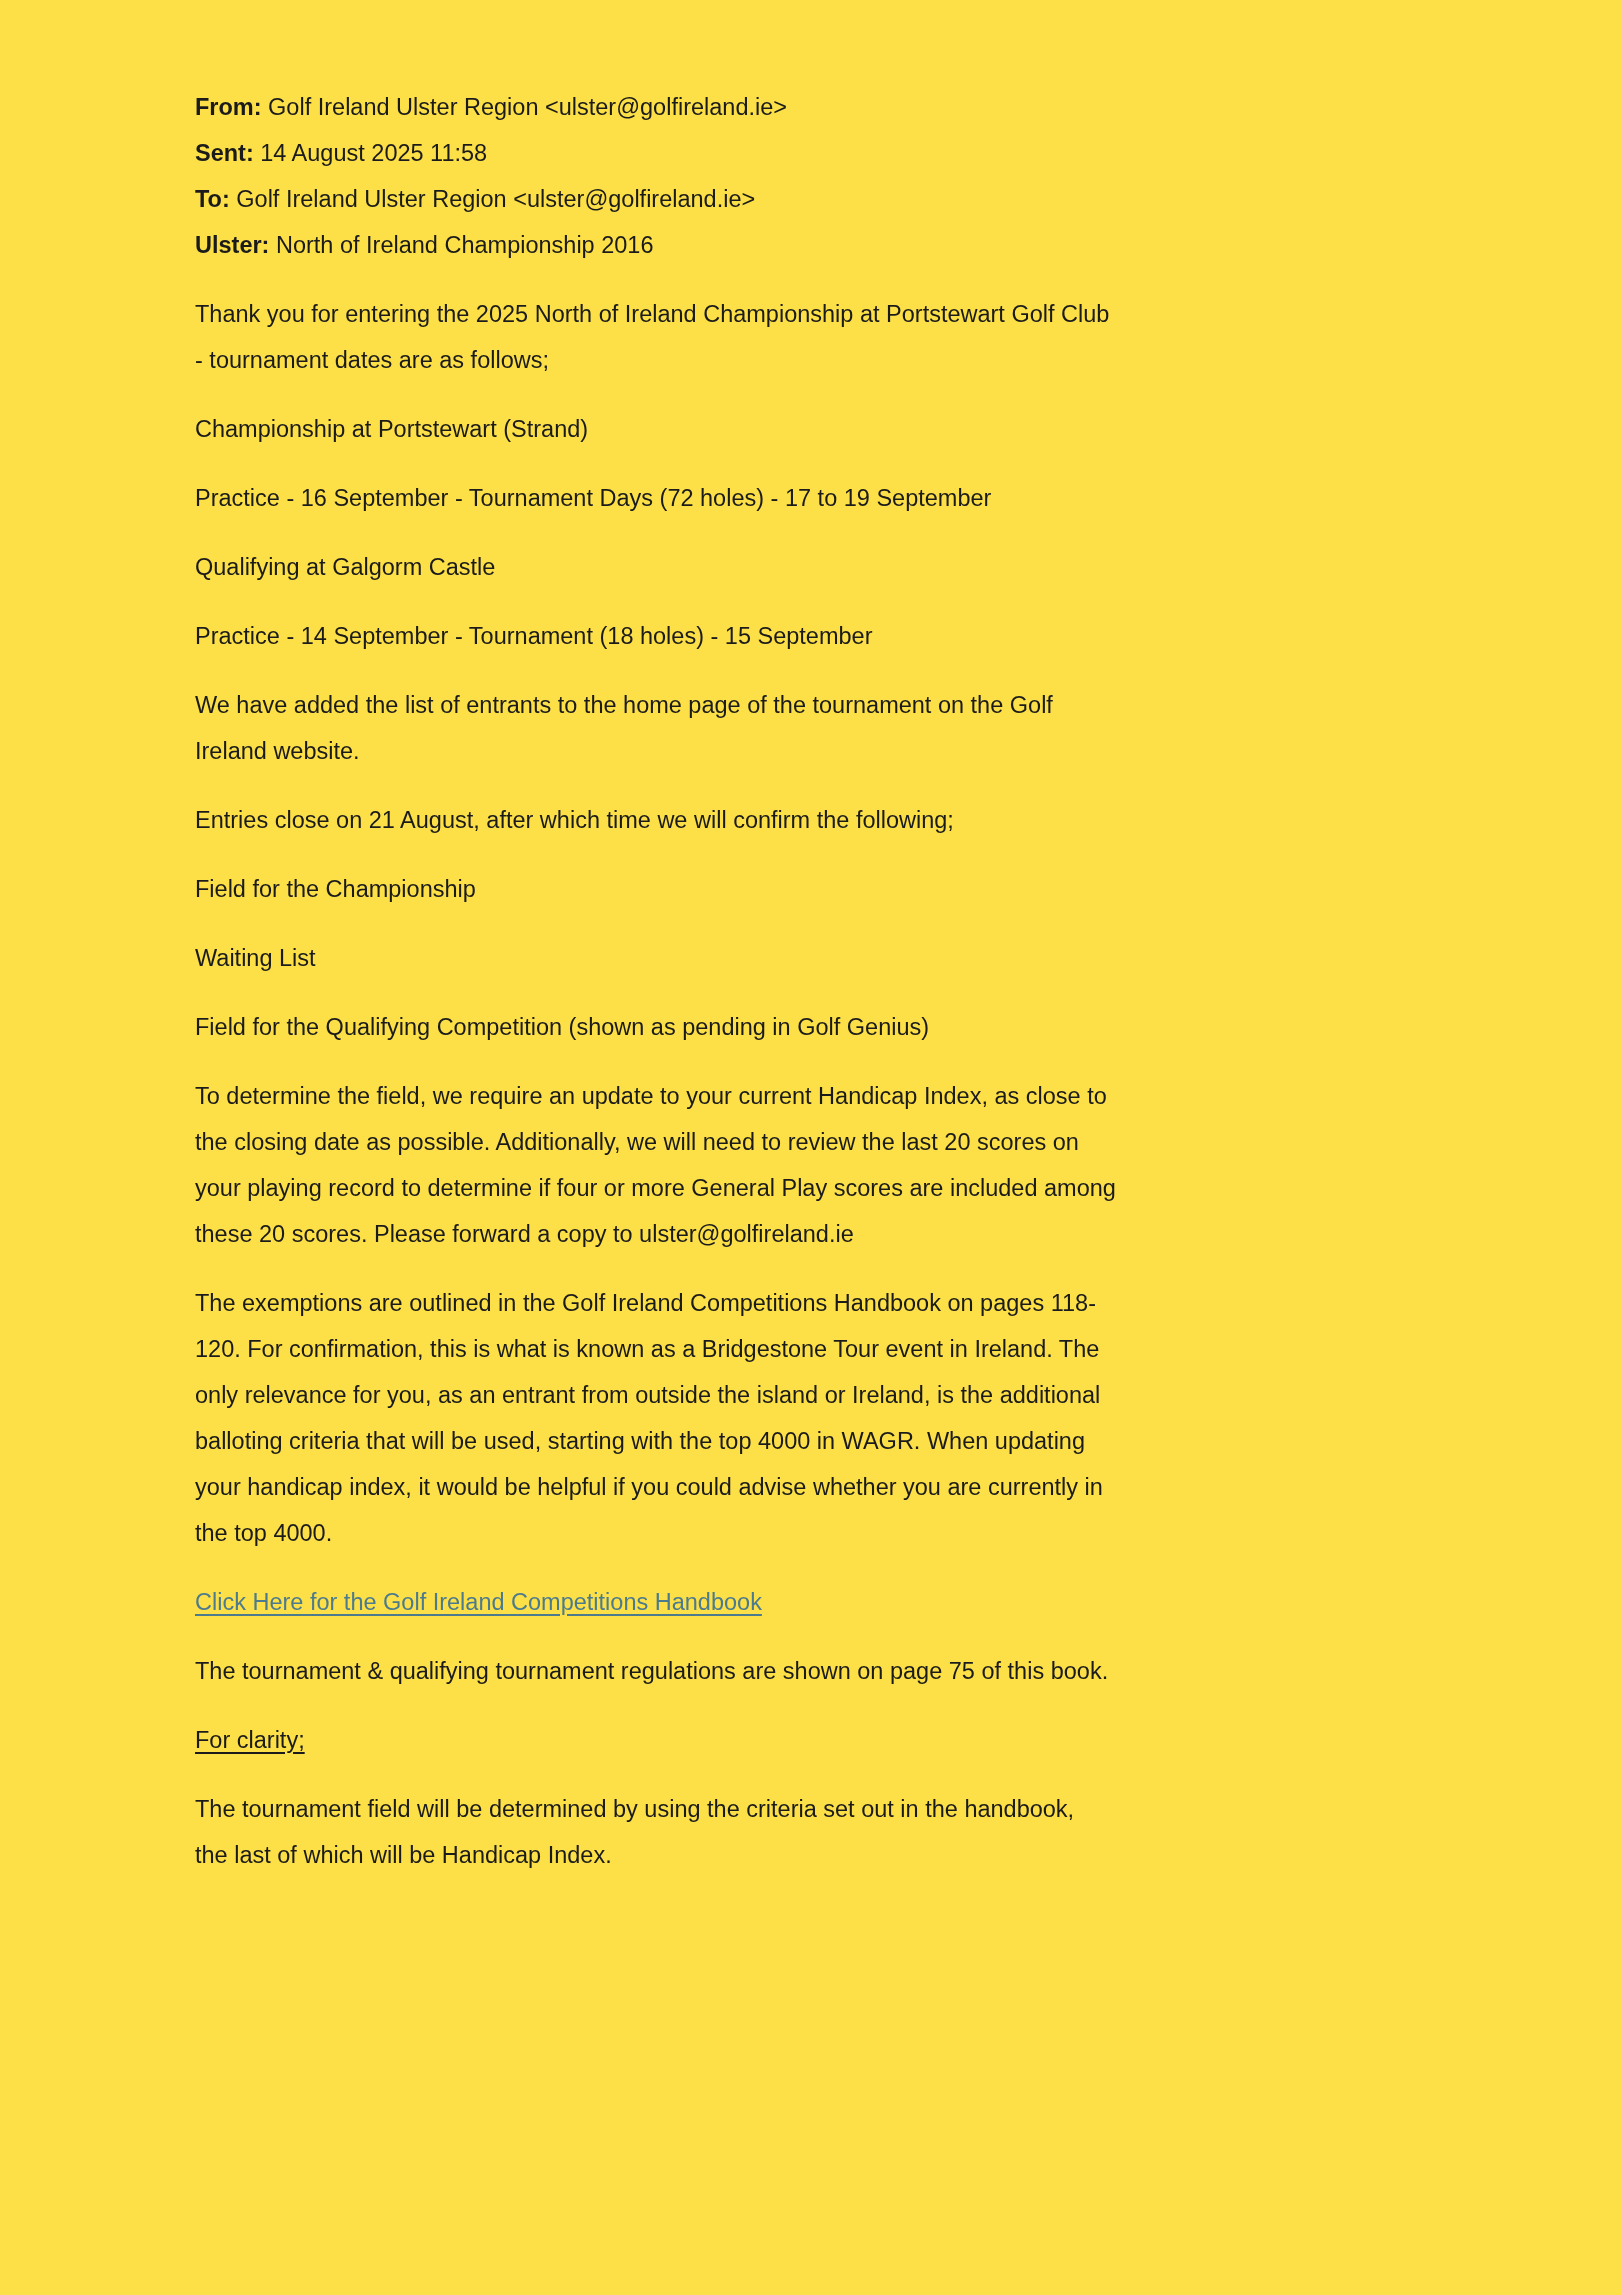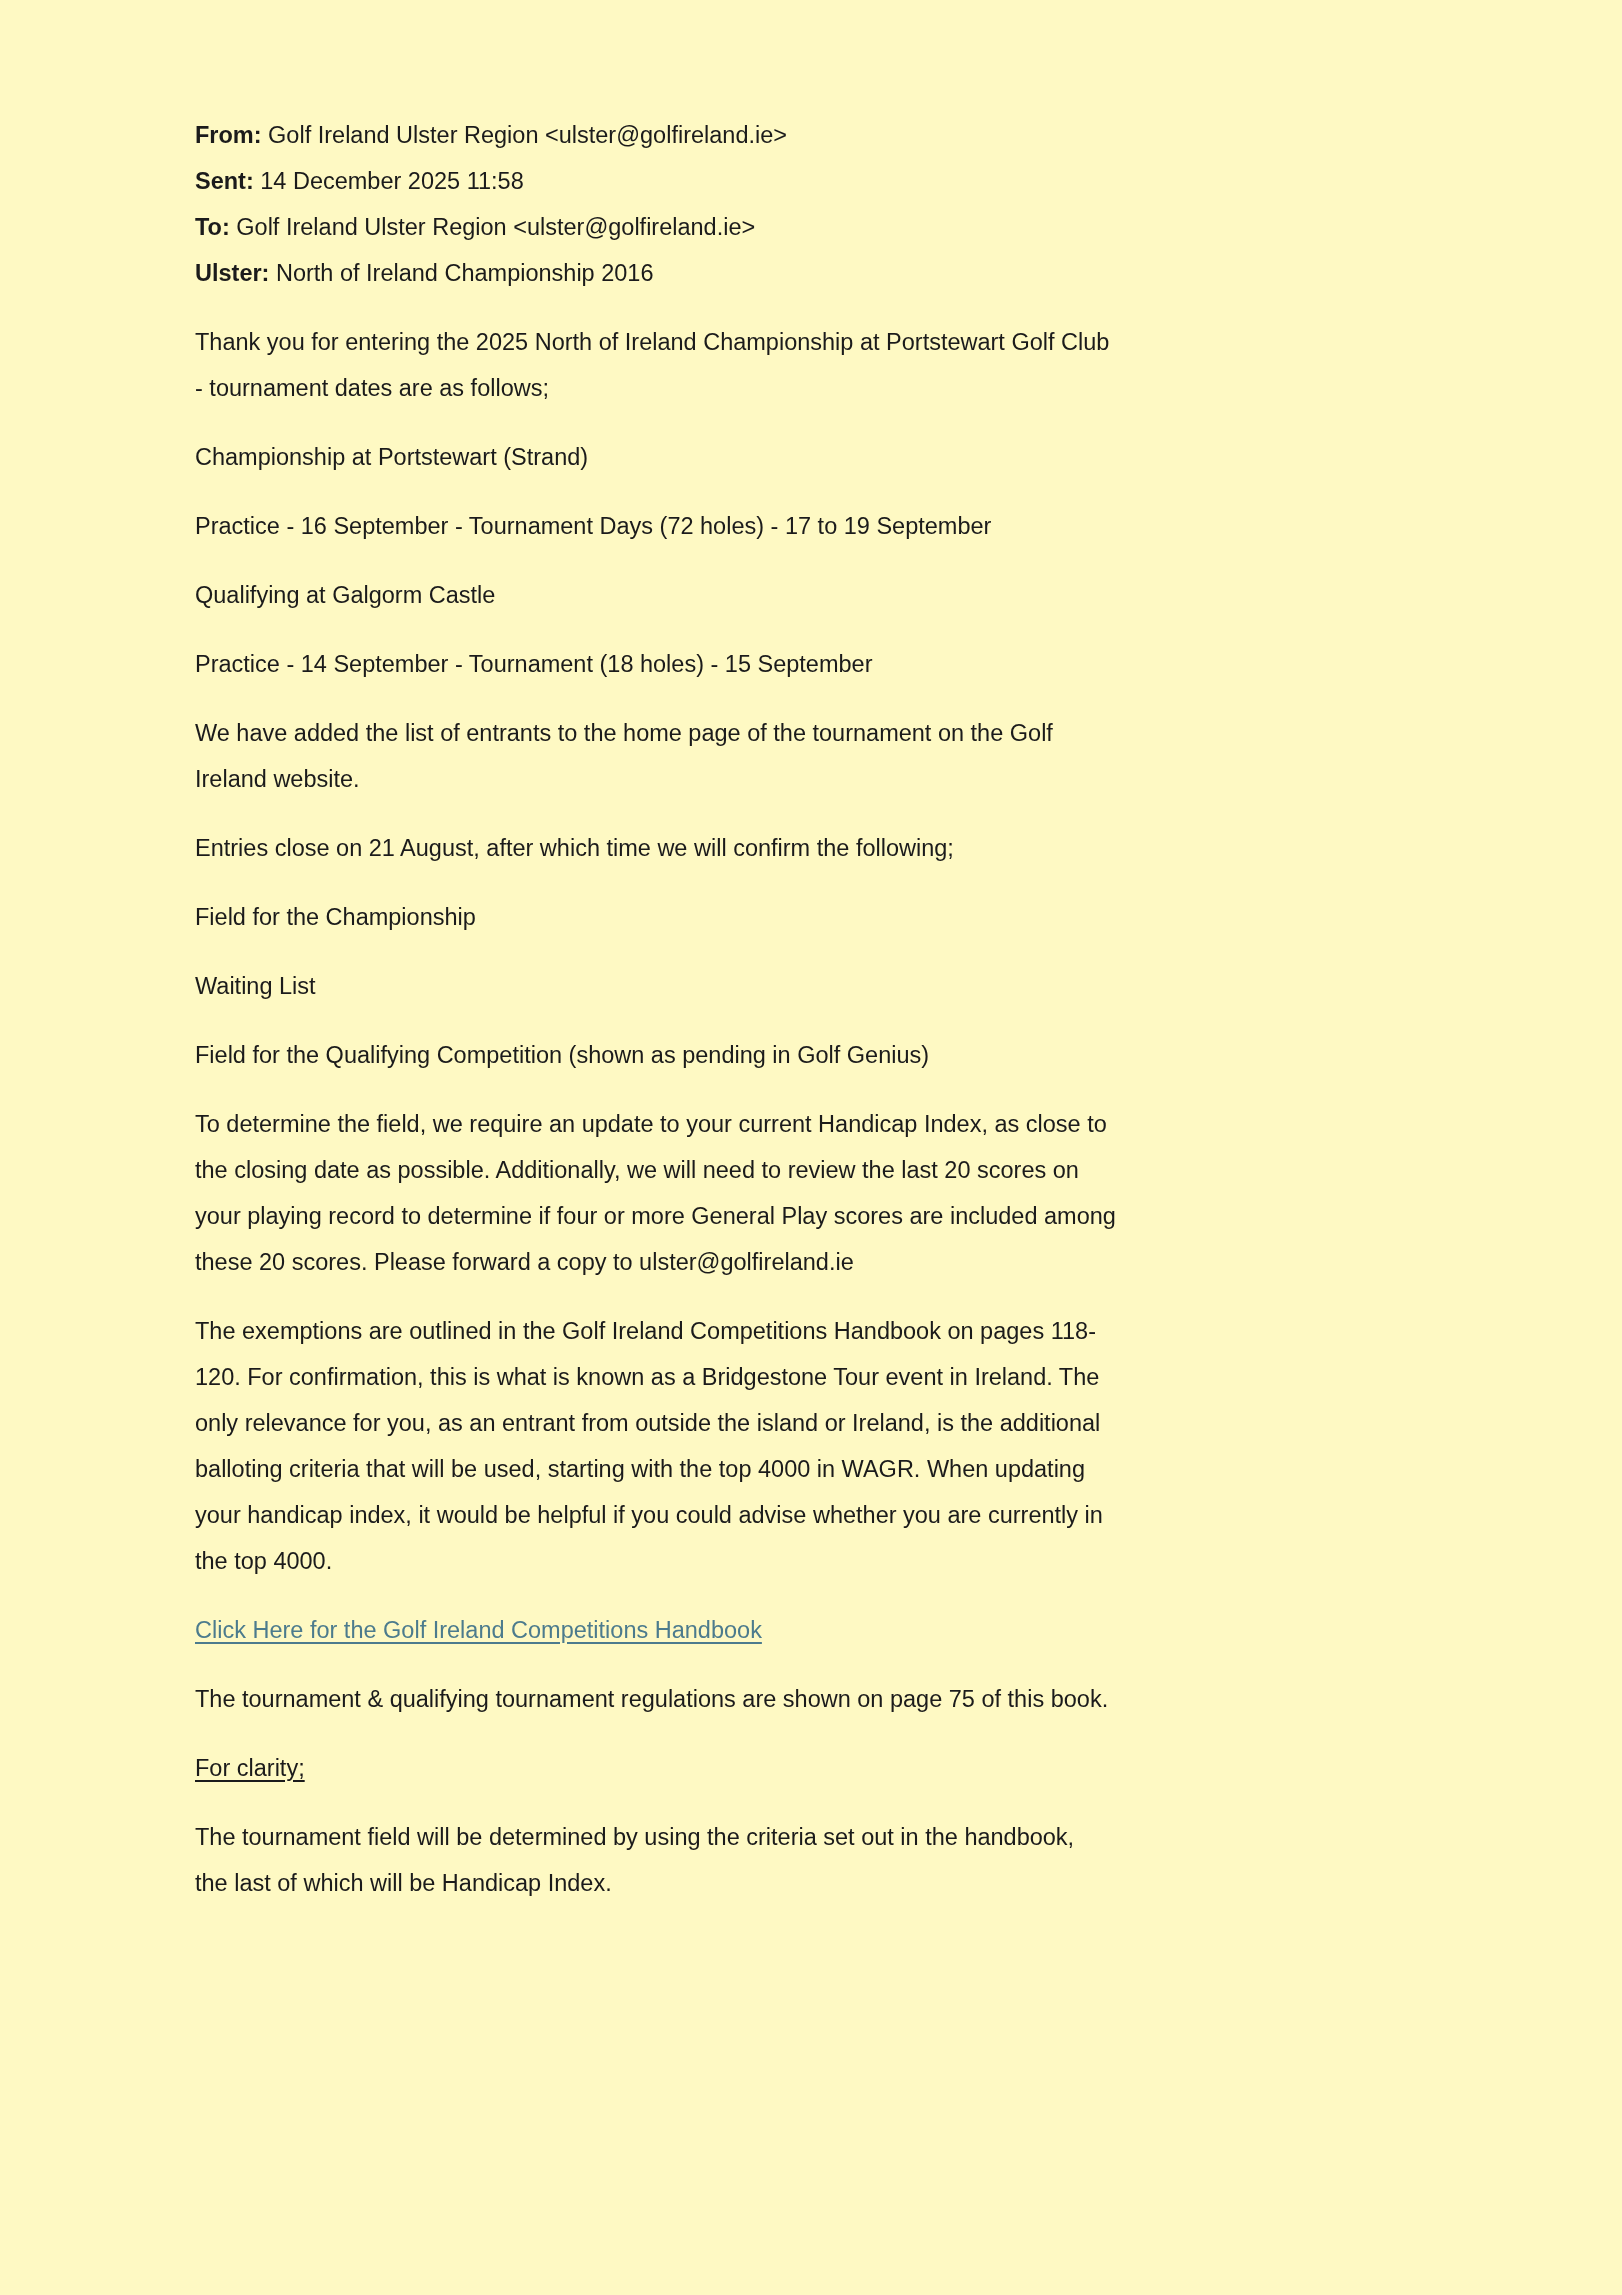--- a/index.html
+++ b/index.html
@@ -4,23 +4,23 @@
 <style>
   html, body {
     margin: 0;
     padding: 0;
     background: #ffffff;
   }
   .page {
     position: relative;
     width: 1623px;
     height: 2295px;
-    background: #fef9c3;
+    background: #fde047;
     box-sizing: border-box;
-    padding: 112px 195px 0 195px;
+    padding: 84px 195px 0 195px;
     font-family: "Liberation Sans", sans-serif;
     font-size: 23.5px;
     line-height: 46px;
     color: #1b1b1b;
     font-stretch: condensed;
   }
   .hdr-block {
     margin: 0 0 23px 0;
   }
   .hdr-line {
@@ -45,21 +45,21 @@
     cursor: pointer;
   }
 </style>
 </head>
 <body>
 
 <div class="page">
 
   <div class="hdr-block">
     <div class="hdr-line"><span class="hdr-label">From:</span><span>Golf Ireland Ulster Region &lt;ulster@golfireland.ie&gt;</span></div>
-    <div class="hdr-line"><span class="hdr-label">Sent:</span><span>14 December 2025 11:58</span></div>
+    <div class="hdr-line"><span class="hdr-label">Sent:</span><span>14 August 2025 11:58</span></div>
     <div class="hdr-line"><span class="hdr-label">To:</span><span>Golf Ireland Ulster Region &lt;ulster@golfireland.ie&gt;</span></div>
     <div class="hdr-line"><span class="hdr-label">Ulster:</span><span>North of Ireland Championship 2016</span></div>
   </div>
 
 
   <p class="para">Thank you for entering the 2025 North of Ireland Championship at Portstewart Golf Club
 - tournament dates are as follows;</p>
 
   <p class="para">Championship at Portstewart (Strand)</p>
 

